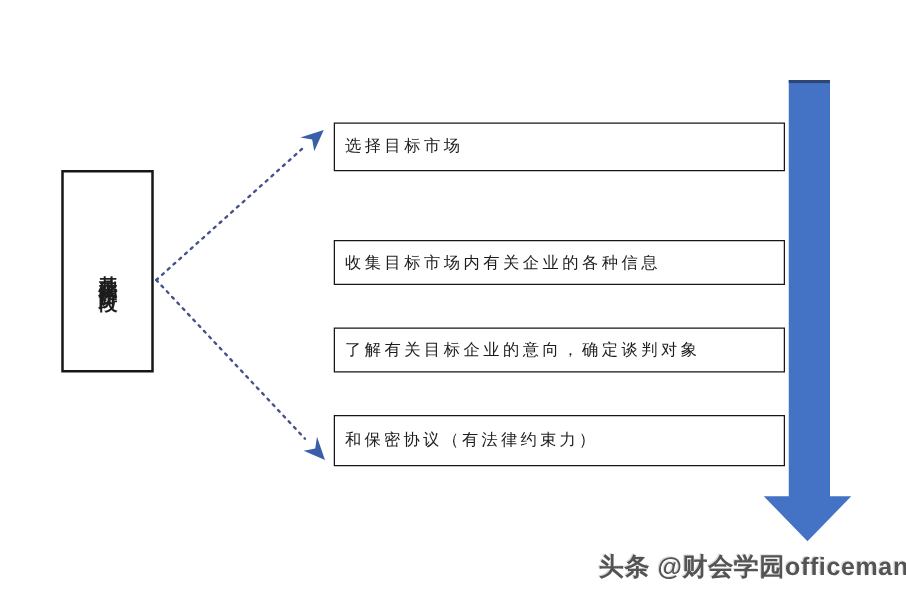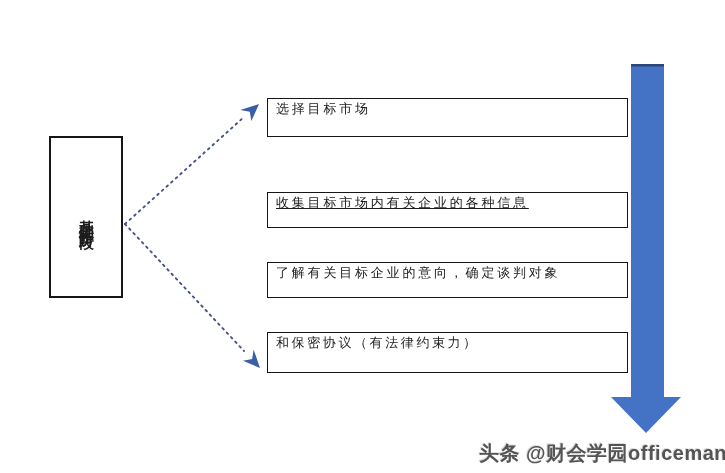--- a/index.html
+++ b/index.html
@@ -43,30 +43,30 @@
   
   .step-box {
     position: absolute;
     left: 267px;
     width: 361px;
     border: 1.5px solid #161616;
     background: #ffffff;
     box-sizing: border-box;
     display: flex;
     flex-direction: column;
-    justify-content: flex-start;
+    justify-content: center;
     padding-left: 8px;
     padding-right: 4px;
     font-size: 13px;
     color: #1c1c1c;
     letter-spacing: 2.8px;
     line-height: 19px;
   }
   #step-1 { top: 98px;  height: 39px; }
-  #step-2 { top: 192px; height: 36px; text-decoration: underline; }
+  #step-2 { top: 192px; height: 36px; }
   #step-3 { top: 262px; height: 36px; }
   #step-4 { top: 332px; height: 41px; letter-spacing: 2.6px; }
   .step-line { display: block; white-space: nowrap; }
   
   #overlay {
     position: absolute;
     left: 0; top: 0;
     width: 725px; height: 473px;
     pointer-events: none;
   }

